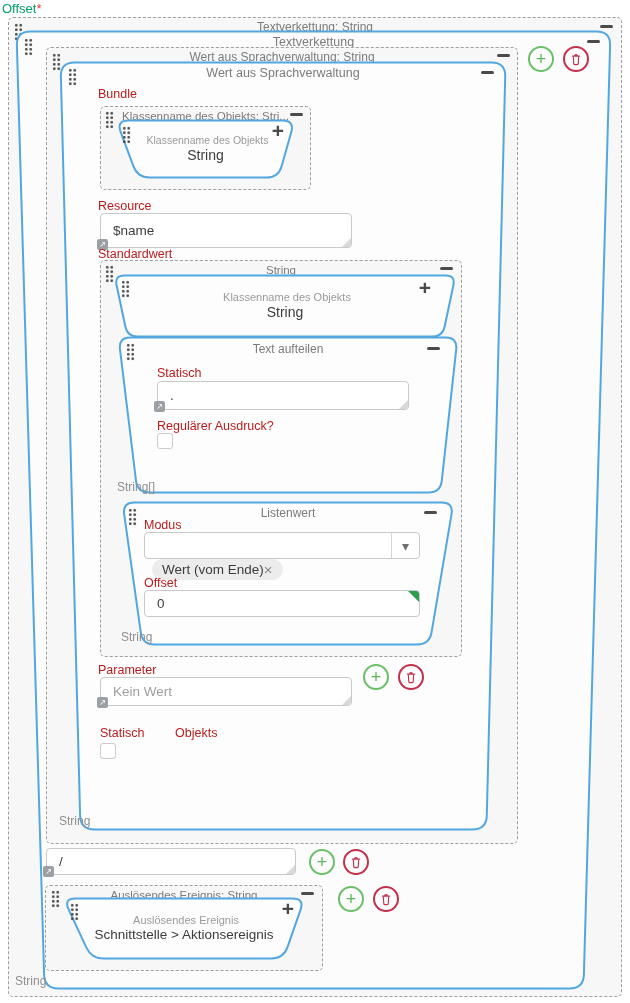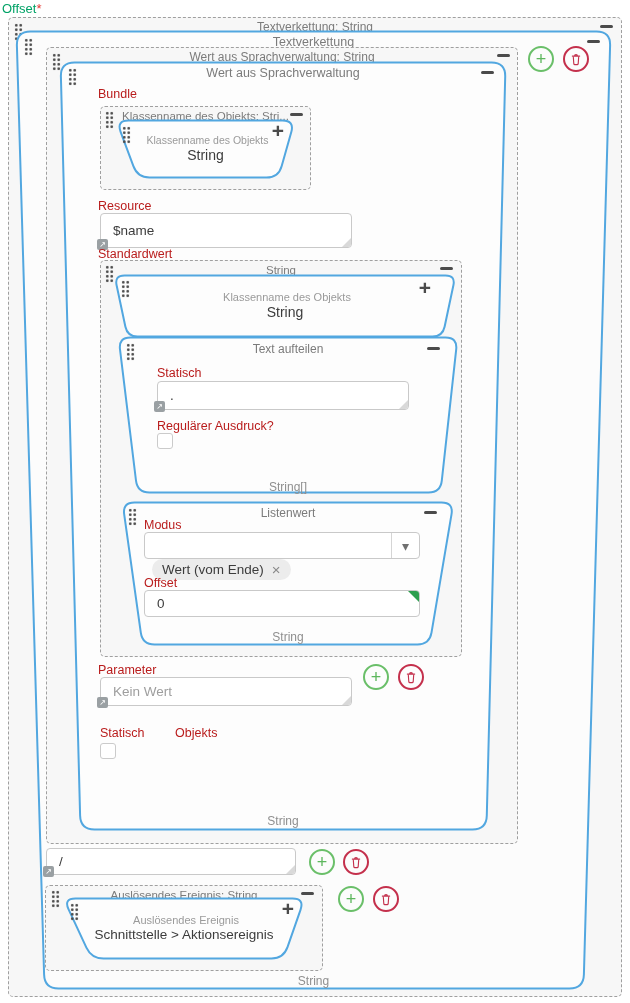--- a/index.html
+++ b/index.html
@@ -26,26 +26,26 @@
   .expand{position:absolute;left:-3px;bottom:-2px;width:11px;height:11px;background:#9aa0a3;color:#fff;
         font-size:8px;line-height:11px;text-align:center;border-radius:2px;cursor:pointer;}
   .circle{position:absolute;width:26px;height:26px;border-radius:50%;border:2px solid;box-sizing:border-box;
         display:flex;align-items:center;justify-content:center;background:transparent;cursor:pointer;}
   .circle.add{color:#5db75d;border-color:#6abf69;}
   .circle.del{color:#c4304c;border-color:#c4304c;}
   .circle .plus-glyph{font-size:18px;line-height:1;margin-top:-1px;}
   .nodeplus{position:absolute;font-size:21px;font-weight:600;color:#4b4b4b;line-height:1;cursor:pointer;}
   .t1{position:absolute;left:4px;right:0;text-align:center;color:#9a9a9a;font-size:11px;line-height:1.2;}
   .t2{position:absolute;left:0;right:0;text-align:center;color:#3c3c3c;font-size:14px;line-height:1.2;}
-  .outlabel{position:absolute;left:0;right:0;text-align:center;color:#8f8f8f;font-size:12px;line-height:1.2;}
+  .outlabel{position:absolute;left:0;right:0;color:#8f8f8f;font-size:12px;line-height:1.2;}
   .checkbox{position:absolute;width:16px;height:16px;border:1.5px solid #cbcbcb;border-radius:3px;background:#fff;
         box-sizing:border-box;cursor:pointer;}
   .select{position:absolute;background:#fff;border:1px solid #c9c9c9;border-radius:4px;box-sizing:border-box;
         display:flex;align-items:center;}
-  .chip{display:flex;align-items:center;gap:8px;background:#ececec;border-radius:12px;padding:0 10px;height:21px;
+  .chip{display:flex;align-items:center;background:#ececec;border-radius:12px;padding:0 10px;height:21px;
         margin-left:7px;font-size:13.5px;color:#3c3c3c;white-space:nowrap;cursor:default;margin-top:48px;}
   .chip .chip-x{color:#8a8a8a;font-size:15px;line-height:1;cursor:pointer;}
   .sel-arrow{position:absolute;right:0;top:0;bottom:0;width:27px;border-left:1px solid #d5d5d5;
         display:flex;align-items:center;justify-content:center;color:#707070;font-size:14px;cursor:pointer;}
   .corner{position:absolute;right:1px;top:1px;width:0;height:0;border-top:11px solid #2e9e4f;
         border-left:11px solid transparent;border-top-right-radius:3px;pointer-events:none;}
   .pill{position:absolute;background:#e4e4e4;border:2px solid #aed0e8;border-radius:31px;box-sizing:border-box;cursor:pointer;}
   .pill .t2{font-size:15px;}
   .field-label{position:absolute;left:2px;top:1px;color:#00a266;font-size:13px;}
   .req{color:#e53935;}

